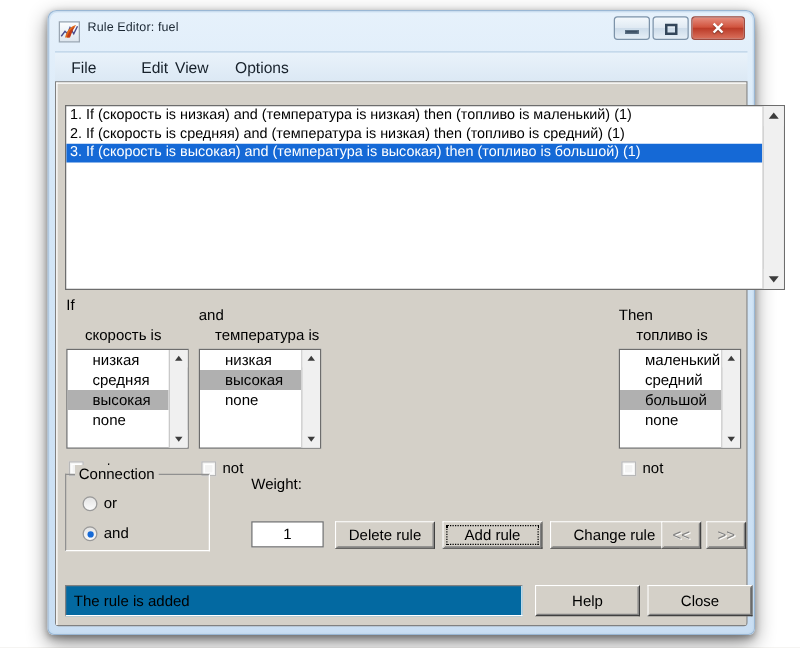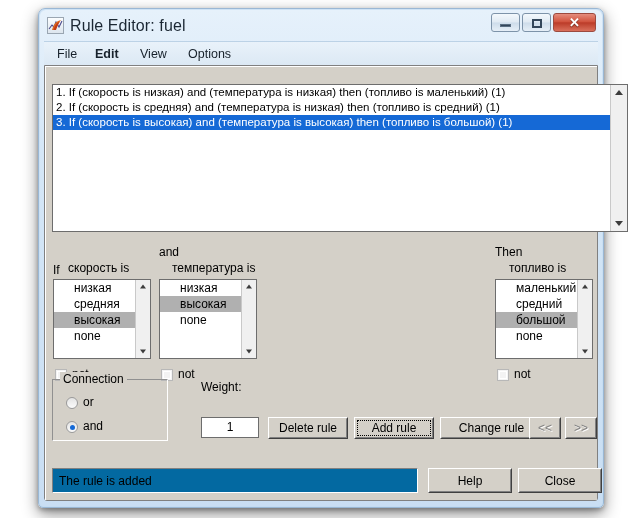--- a/index.html
+++ b/index.html
@@ -37,21 +37,21 @@
   #title-icon {
     position: absolute; left: 7px; top: 7px;
     width: 17px; height: 17px;
     border: 1px solid #9aa6b2;
     background: linear-gradient(to bottom, #fbfdff, #dde6ee);
     box-sizing: border-box;
   }
   #title-icon svg { display: block; }
   #title-text {
     position: absolute; left: 30px; top: 7px;
-    font-size: 16px; color: #1b2733;
+    font-size: 10px; color: #1b2733;
     letter-spacing: .1px;
     white-space: nowrap;
   }
 
   .wbtn {
     position: absolute; top: 3px;
     width: 29px; height: 19px;
     border: 1px solid #7d93a9;
     border-radius: 3px;
     box-sizing: border-box;
@@ -335,21 +335,21 @@
     <div class="wbtn" id="btn-max">
       <span class="glyph-max"></span>
     </div>
     <div class="wbtn" id="btn-close">
       <span class="glyph-close">✕</span>
     </div>
   </div>
 
   <div id="menubar">
     <div class="menu-item" style="left:9px;">File</div>
-    <div class="menu-item" style="left:47px;font-weight:bold;">Edit</div>
+    <div class="menu-item" style="left:65px;">Edit</div>
     <div class="menu-item" style="left:92px;">View</div>
     <div class="menu-item" style="left:140px;">Options</div>
   </div>
 
   <div id="client">
   <div id="client-inner">
 
     <div id="rulelist-wrap">
       <div id="rulelist">
         <div class="rule-row">1. If (скорость is низкая) and (температура is низкая) then (топливо is маленький) (1)</div>
@@ -360,21 +360,21 @@
         <div class="arrow up">
                 <span class="tri up"></span>
               </div>
         <div class="thumb"></div>
         <div class="arrow down">
                 <span class="tri down"></span>
               </div>
       </div>
     </div>
 
-    <div class="sec-label" style="left:7px; top:196px;">If</div>
+    <div class="sec-label" style="left:7px; top:170px;">If</div>
     <div class="sec-sub" style="left:22px; top:194px;">скорость is</div>
 
     <div class="varbox" style="left:7px; top:212px; width:98px; height:80px;">
       <div class="varlist">
         <div class="var-row">низкая</div>
         <div class="var-row">средняя</div>
         <div class="var-row selected">высокая</div>
         <div class="var-row">none</div>
       </div>
       <div class="vscroll small">

